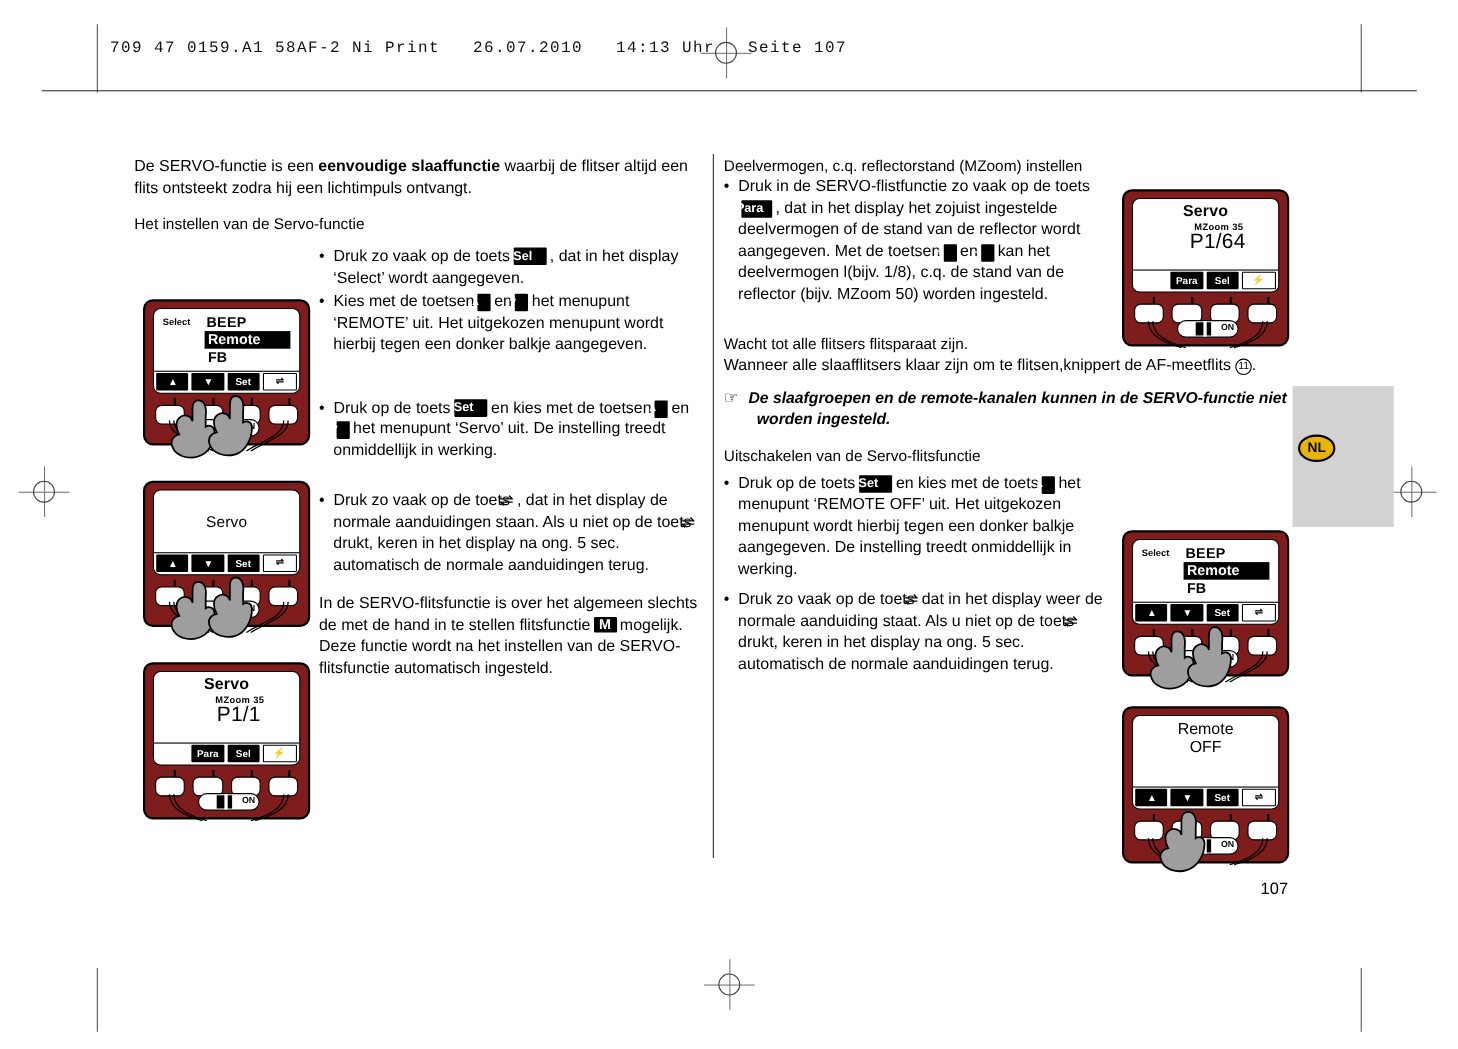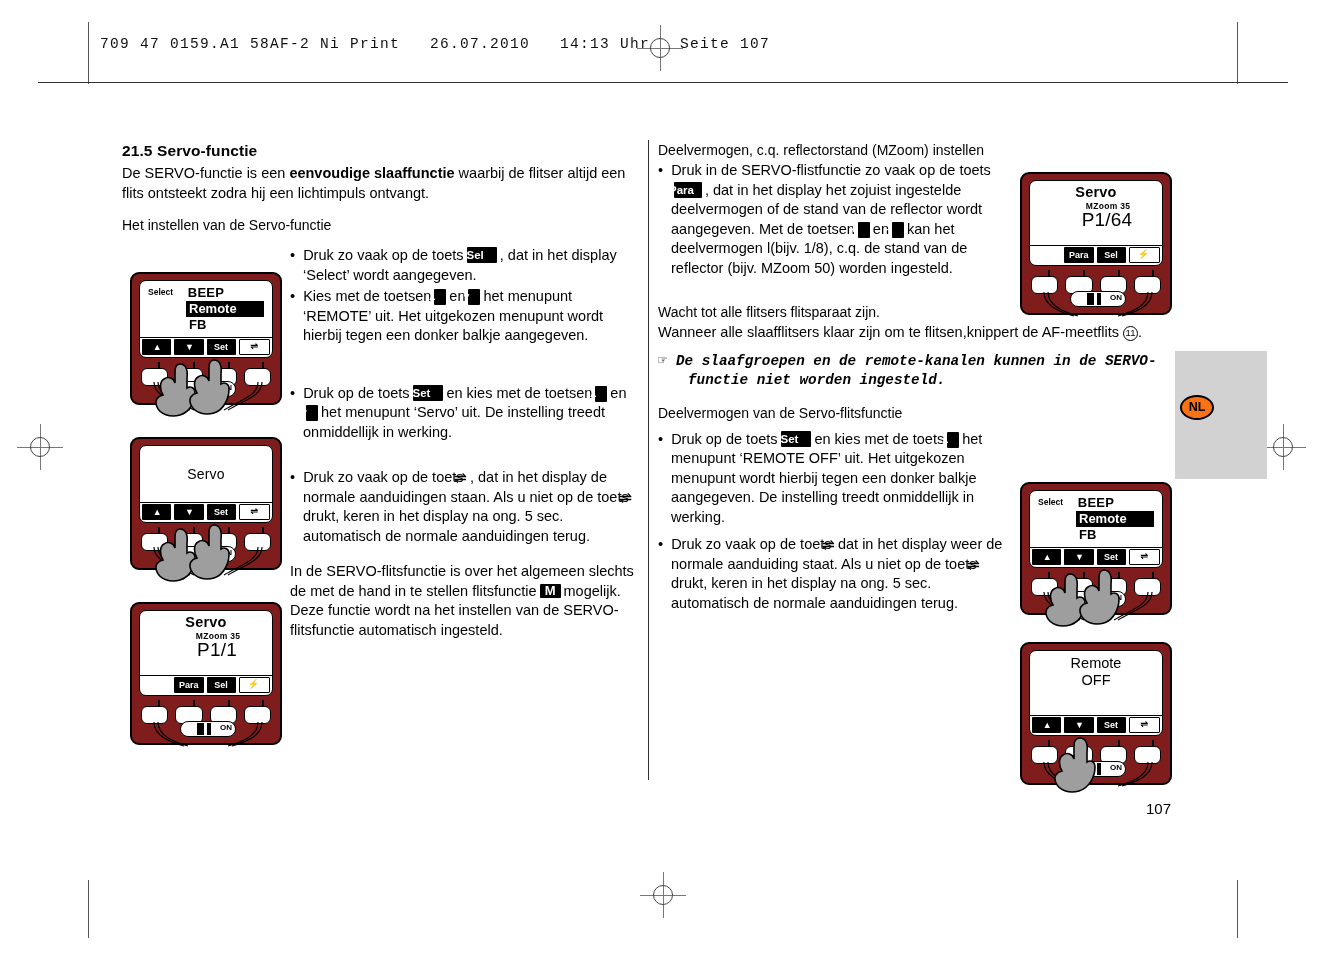--- a/index.html
+++ b/index.html
@@ -63,21 +63,21 @@
     font-family:"Liberation Sans", sans-serif;
   }
   .key.wide { padding:1px 13px; }
   .key.arrow { padding:1px 6px; font-size:10px; letter-spacing:-1px; }
   .key.m { padding:0 5px; font-size:13px; }
   .ret { display:inline-block; font-size:16px; vertical-align:-1px; margin:0 3px; }
 
   
   .note {
     font-size:14.3px; line-height:19.5px; font-weight:bold; font-style:italic;
-    margin:9px 0 9px 0; padding-left:30px; text-indent:-30px;font-family:Liberation Mono, monospace;
+    margin:9px 0 9px 0; padding-left:30px; text-indent:-30px;
   }
   .note .hand { font-style:normal; font-weight:normal; font-size:15px; padding-right:9px; }
   .circnum {
     display:inline-block; border:1.2px solid #000; border-radius:50%;
     font-size:9.5px; line-height:12px; width:15px; height:15px; text-align:center;
     font-style:normal; font-weight:normal; vertical-align:1px;
   }
 
   
   .device {
@@ -154,21 +154,21 @@
 
   
   .lang-tab {
     position:absolute; left:1175px; top:351px; width:92px; height:128px;
     background:#d2d2d2;
   }
   .lang-badge {
     position:absolute; left:1180px; top:395px; width:34px; height:25px;
     border:2px solid #000; border-radius:50%;
     font-size:12.5px; font-weight:bold; line-height:21px; text-align:center;
-    background:#f97316;
+    background:#eab308;
   }
 
   .pageno { position:absolute; left:1146px; top:800px; font-size:15px; }
 </style>
 </head>
 <body>
 
 <div class="crop-line" style="left:88px;top:22px;width:1px;height:62px;"></div>
 <div class="crop-line" style="left:1237px;top:22px;width:1px;height:62px;"></div>
 <div class="crop-line" style="left:88px;top:880px;width:1px;height:58px;"></div>
@@ -195,21 +195,20 @@
     <div class="circle"></div>
 </div>
 
 <div class="head-rule"></div>
 <div class="header-text">709 47 0159.A1 58AF-2 Ni Print   26.07.2010   14:13 Uhr   Seite 107</div>
 
 <div class="col-rule"></div>
 
 <div class="col-left">
 
-  <h2 class="sec">21.5 Servo-functie</h2>
 
   <p class="body">
     <span>De SERVO-functie is een </span><b>eenvoudige slaaffunctie</b><span> waarbij de flitser altijd een flits ontsteekt zodra hij een lichtimpuls ontvangt.</span>
   </p>
 
   <h3 class="sub">Het instellen van de Servo-functie</h3>
 
 
   <div style="height:10px"></div>
 
@@ -258,21 +257,21 @@
   <h3 class="sub" style="margin-top:0">Wacht tot alle flitsers flitsparaat zijn.</h3>
   <p class="body">
     <span>Wanneer alle slaafflitsers klaar zijn om te flitsen,knippert de AF-meetflits</span>
     <span class="circnum">11</span><span>.</span>
   </p>
 
   <p class="note">
     <span class="hand">☞</span><span>De slaafgroepen en de remote-kanalen kunnen in de  SERVO-functie niet worden ingesteld.</span>
   </p>
 
-  <h3 class="sub">Deelvermogen van de Servo-flitsfunctie</h3>
+  <h3 class="sub">Uitschakelen van de Servo-flitsfunctie</h3>
 
   <div style="width:350px;">
     <div style="height:6px"></div>
     <p class="bullet">
       <span>Druk op de toets</span><span class="key wide">Set</span><span>en kies met de toets</span><span class="key arrow">▲</span><span>het menupunt ‘REMOTE OFF’ uit. Het uitgekozen menupunt wordt hierbij tegen een donker balkje aangegeven. De instelling treedt onmiddellijk in werking.</span>
     </p>
     <div style="height:6px"></div>
     <p class="bullet">
       <span>Druk zo vaak op de toets</span><span class="ret">⇌</span><span>dat in het display weer de normale aanduiding staat. Als u niet op de toets</span><span class="ret">⇌</span><span>drukt, keren in het display na ong. 5 sec. automatisch de normale aanduidingen terug.</span>
     </p>

